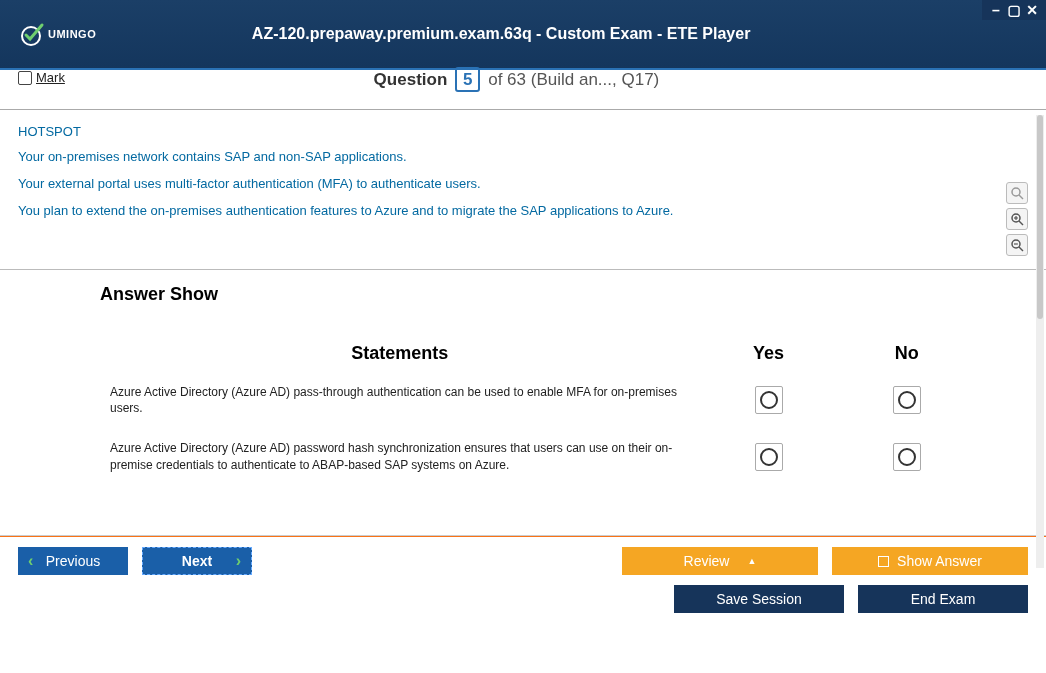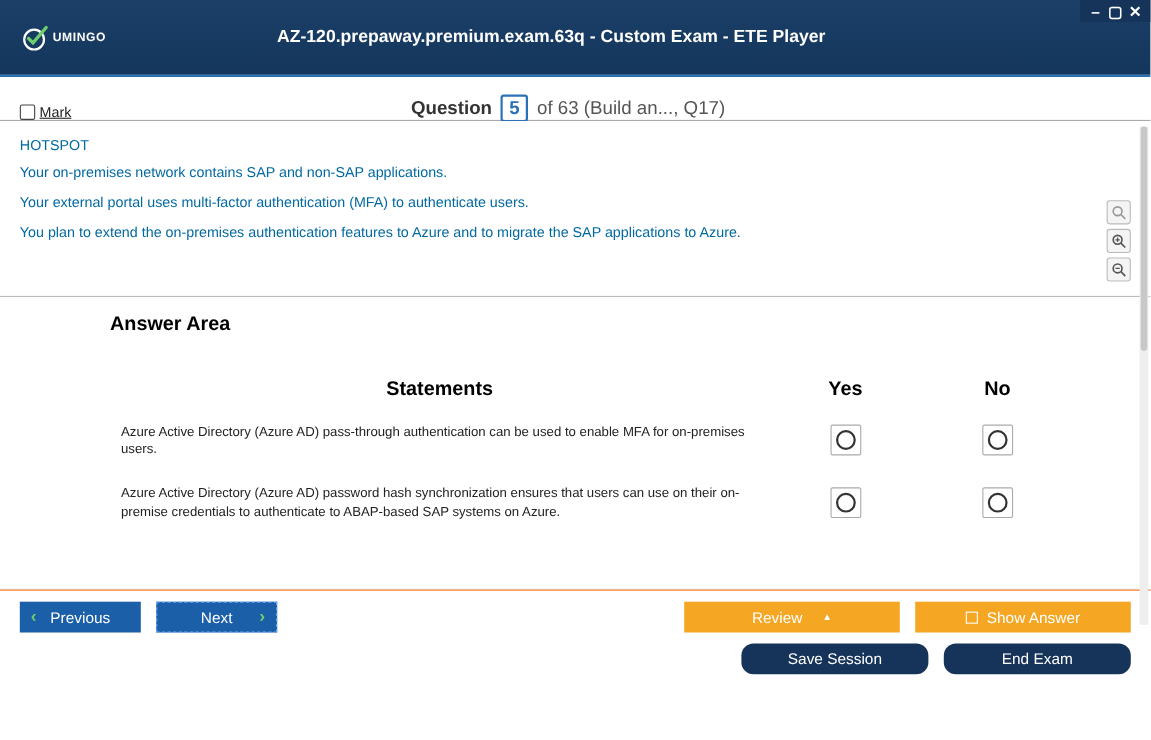--- a/index.html
+++ b/index.html
@@ -5,21 +5,21 @@
   * { box-sizing: border-box; margin: 0; padding: 0; }
   body { font-family: Arial, sans-serif; font-size: 13px; background: #fff; width: 1046px; height: 673px; overflow: hidden; position: relative; }
   .titlebar-controls { position: absolute; top: 0; right: 0; display: flex; gap: 2px; padding: 2px 6px; background: #16345a; color: #fff; font-size: 14px; z-index: 100; }
   .titlebar-controls span { display: inline-block; width: 16px; height: 16px; text-align: center; line-height: 16px; cursor: pointer; font-weight: bold; }
 
   .header { background: linear-gradient(#1b3f67, #14365d); color: #fff; height: 70px; display: flex; align-items: center; padding: 0 20px; border-bottom: 2px solid #2a72b5; }
   .logo { display: flex; align-items: center; font-weight: bold; font-size: 11px; letter-spacing: 0.5px; }
   .logo svg { margin-right: 2px; }
   .title { flex: 1; text-align: center; font-size: 16px; font-weight: bold; }
 
-  .subheader { background: #fff; height: 40px; display: flex; align-items: flex-end; padding: 0 18px; border-bottom: 1px solid #aaa; }
+  .subheader { background: #fff; height: 40px; display: flex; align-items: flex-start; padding: 0 18px; border-bottom: 1px solid #aaa; }
   .mark-box { display: flex; align-items: center; gap: 4px; }
   .mark-checkbox { width: 14px; height: 14px; border: 1px solid #444; border-radius: 2px; cursor: pointer; }
   .mark-label { text-decoration: underline; color: #222; cursor: pointer; }
   .qinfo { flex: 1; text-align: center; font-size: 17px; color: #333; }
   .qinfo .qword { font-weight: bold; }
   .qinfo .qnum { border: 2px solid #2a72b5; border-radius: 3px; padding: 1px 6px; margin: 0 3px; color: #2a72b5; font-weight: bold; }
   .qinfo .qtotal { color: #555; }
 
   .content-top { height: 160px; overflow-y: auto; padding: 14px 18px; background: #fff; border-bottom: 1px solid #bbb; position: relative; }
   .content-top p { margin-bottom: 12px; font-size: 13px; color: #0369a1; }
@@ -38,27 +38,27 @@
   .radio-box { width: 28px; height: 28px; border: 1px solid #aaa; border-radius: 2px; display: flex; align-items: center; justify-content: center; margin: 0 auto; cursor: pointer; }
   .radio-circle { width: 18px; height: 18px; border: 2px solid #333; border-radius: 50%; }
 
   .hr-before-footer { border: none; border-top: 1px solid #ccc; }
 
   .footer { background: #fff; padding: 10px 18px; display: flex; flex-direction: column; gap: 10px; border-top: 1px solid #f97316; }
   .footer-row { display: flex; gap: 14px; }
   .btn { height: 28px; display: flex; align-items: center; justify-content: center; font-size: 14px; color: #fff; cursor: pointer; border: none; position: relative; }
   .btn-blue { background: #1a5fa8; width: 110px; }
   .btn-blue.prev::before { content: "‹"; position: absolute; left: 10px; color: #6fcf6f; font-size: 16px; font-weight: bold; }
-  .btn-blue.next { border: 1px dashed #66aaff; }
+  .btn-blue.next { border: 1px dashed #66aaff; font-weight: bold; }
   .btn-blue.next::after { content: "›"; position: absolute; right: 10px; color: #6fcf6f; font-size: 16px; font-weight: bold; }
   .spacer { flex: 1; }
   .btn-orange { background: #f5a623; width: 196px; gap: 8px; }
   .btn-orange .cb { width: 11px; height: 11px; border: 1px solid #fff; display: inline-block; }
   .btn-orange.review::after { content: "▲"; margin-left: 10px; font-size: 9px; }
-  .btn-dark { background: #16345a; width: 170px; border-radius: 11px; }
+  .btn-dark { background: #16345a; width: 170px; }
   .scroll-indicator { position: absolute; right: 2px; top: 115px; bottom: 105px; width: 8px; background: #eee; }
   .scroll-indicator::before { content: ""; position: absolute; left: 1px; top: 0; width: 6px; height: 45%; background: #c8c8c8; border-radius: 3px; }
 </style>
 </head>
 <body>
 
 <div class="titlebar-controls">
   <span>–</span>
   <span>▢</span>
   <span>✕</span>
@@ -113,21 +113,21 @@
         <svg width="14" height="14" viewBox="0 0 14 14">
           <circle cx="6" cy="6" r="4" fill="none" stroke="#555" stroke-width="1.5"></circle>
           <line x1="9" y1="9" x2="13" y2="13" stroke="#555" stroke-width="1.5"></line>
           <line x1="4" y1="6" x2="8" y2="6" stroke="#555" stroke-width="1.2"></line>
         </svg>
       </div>
   </div>
 </div>
 
 <div class="answer-section">
-  <div class="answer-header">Answer Area</div>
+  <div class="answer-header">Answer Show</div>
   <table class="answer-table">
     <tbody>
         <tr>
       <th class="stmt">Statements</th>
       <th class="yn">Yes</th>
       <th class="yn">No</th>
     </tr>
     <tr>
       <td class="stmt">Azure Active Directory (Azure AD) pass-through authentication can be used to enable MFA for on-premises users.</td>
       <td>

